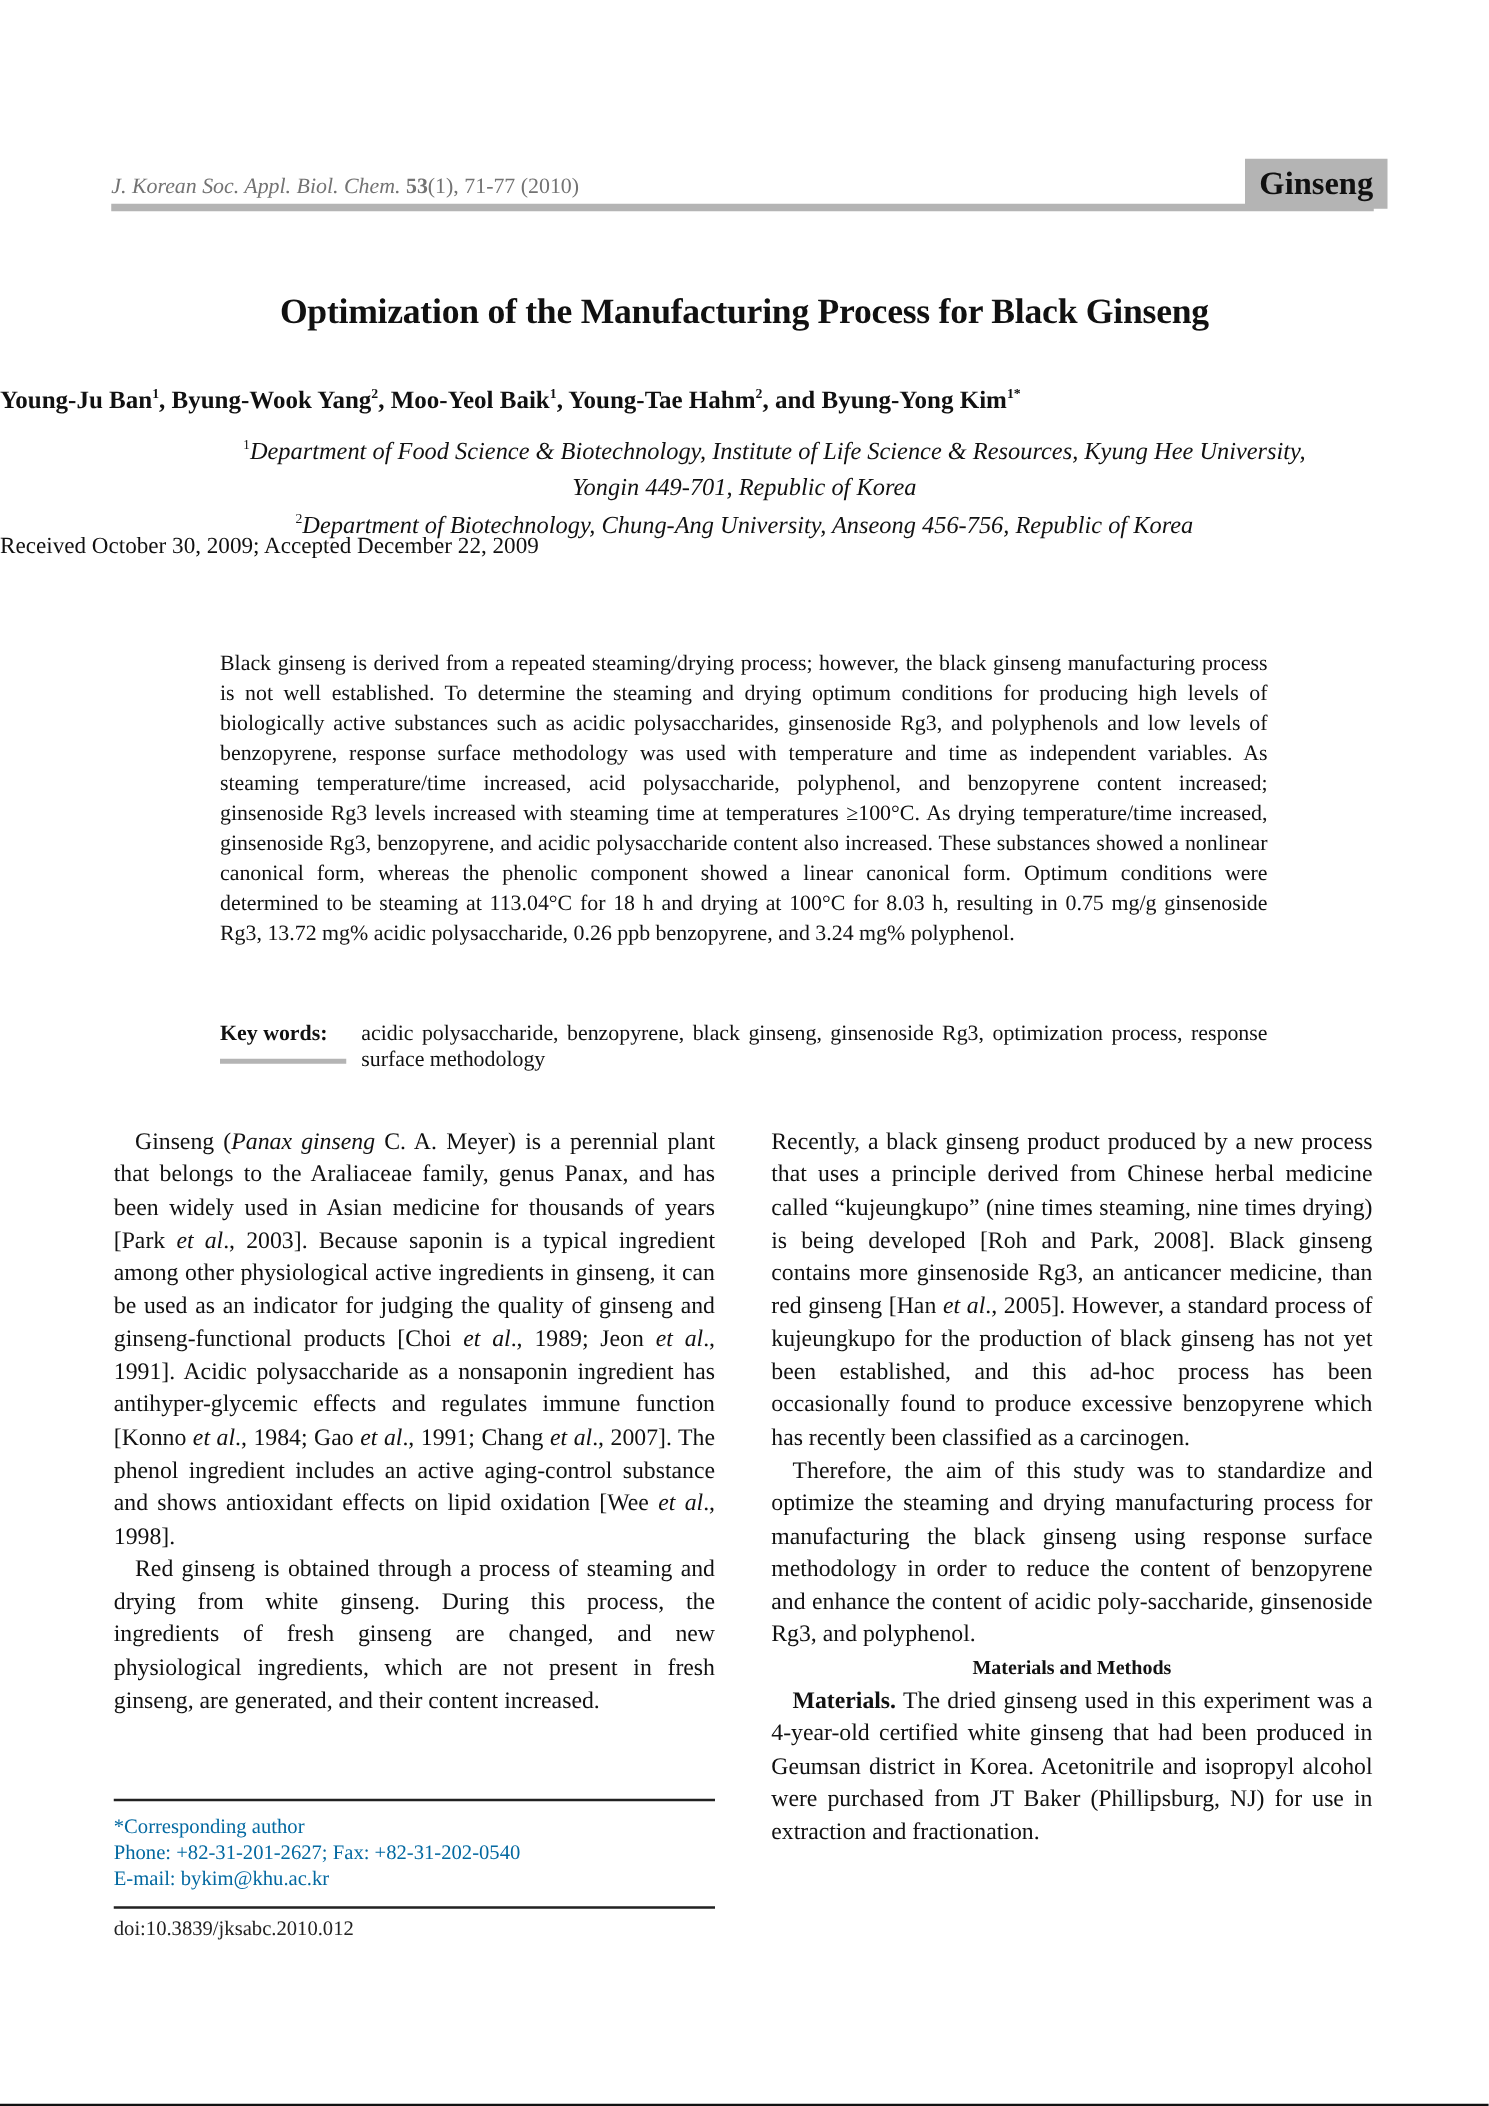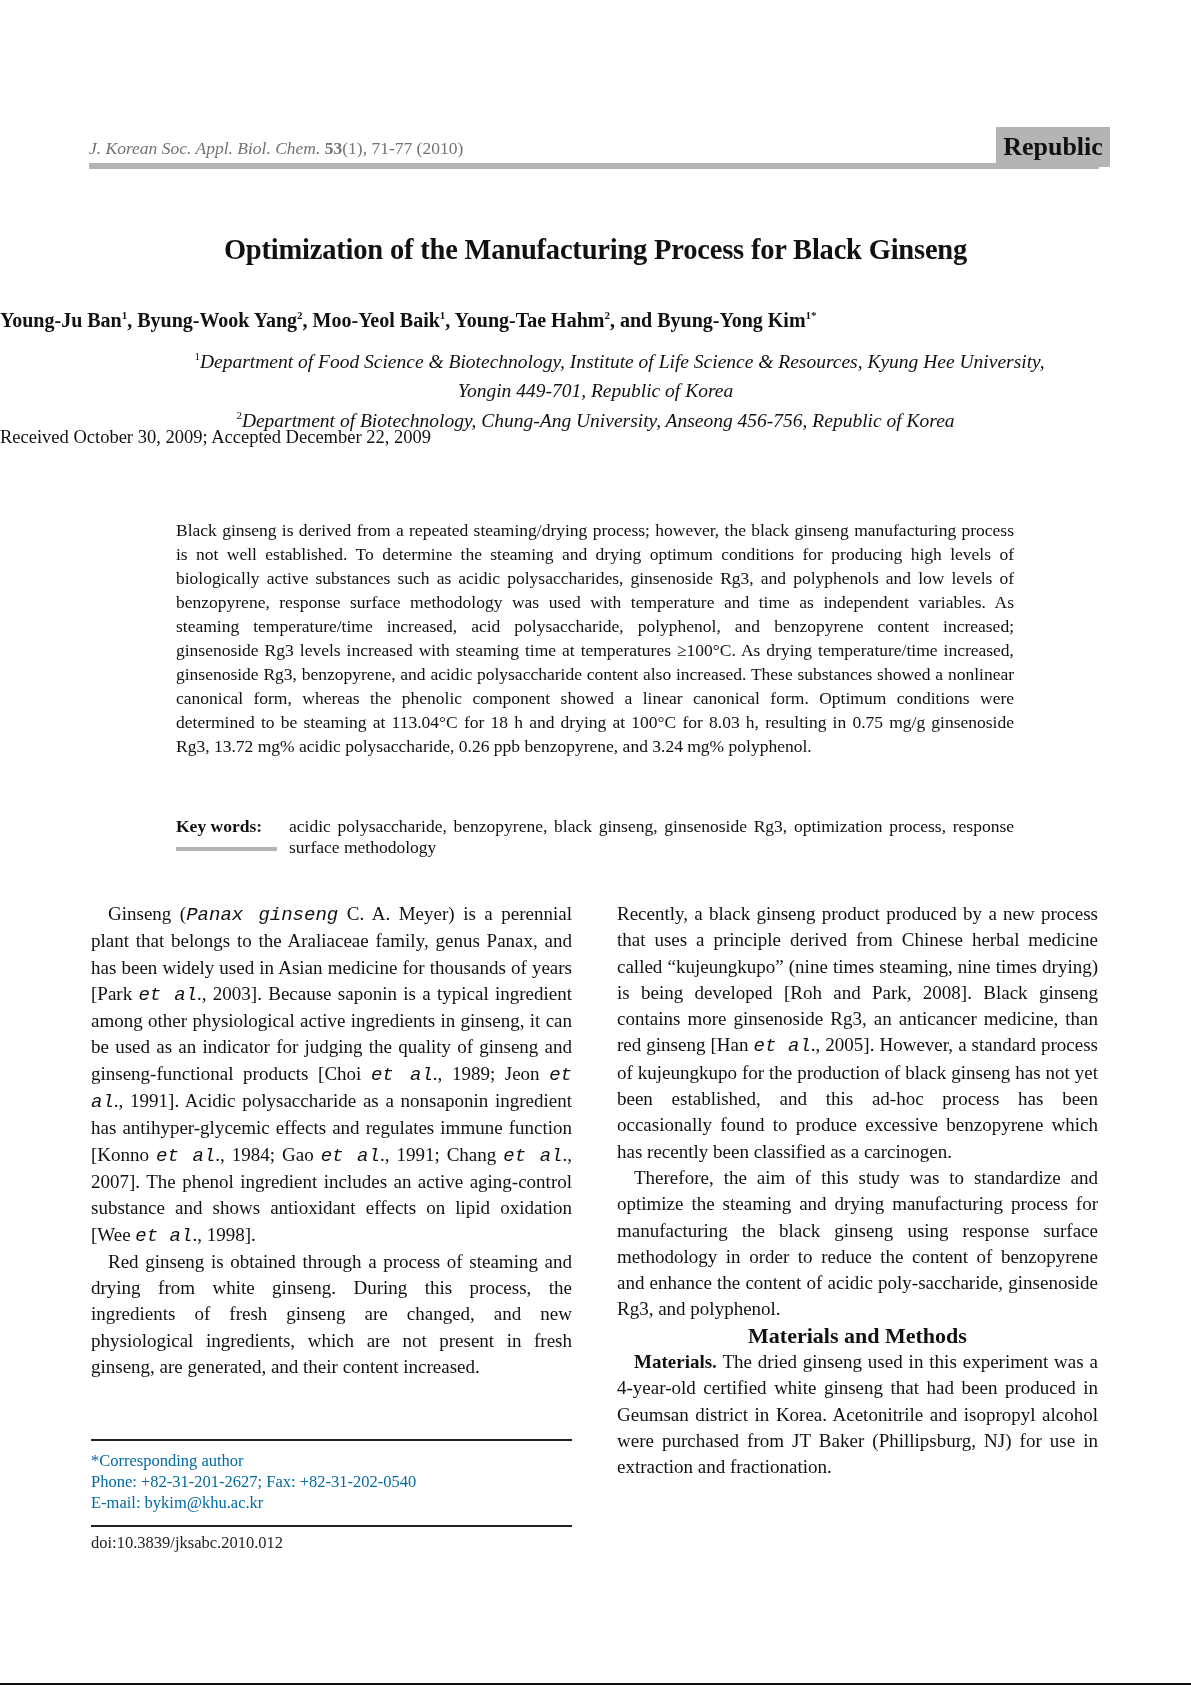--- a/index.html
+++ b/index.html
@@ -26,38 +26,38 @@
   .abstract { position: absolute; left: 176px; top: 518px; width: 838px; font-weight: normal; font-size: 17.5px;
               line-height: 24px; text-align: justify; }
   .keywords { position: absolute; left: 176px; top: 816px; width: 838px; font-size: 17.5px; line-height: 21px; }
   .kw-label { font-weight: bold; position: absolute; left: 0; top: 0; }
   .kw-text { position: absolute; left: 113px; top: 0; width: 725px; text-align: justify; }
   .kw-rule { position: absolute; left: 176px; top: 847px; width: 101px; height: 4px; background: #b4b4b4; }
 
   .col { position: absolute; width: 481px; font-size: 19px; line-height: 26.3px; text-align: justify; }
   .col p { margin: 0; text-indent: 17px; }
   .col p.noindent { text-indent: 0; }
-  .col i { font-style: italic; font-family: Liberation Mono, monospace; }
+  .col i { font-style: italic; }
   .col-left { left: 91px; top: 901px; }
   .col-right { left: 617px; top: 901px; }
-  .section-head { text-align: center; font-weight: bold; font-size: 22px; margin: 23px 0 24px 0; text-indent: 0 !important; }
+  .section-head { text-align: center; font-weight: bold; font-size: 16px; margin: 23px 0 24px 0; text-indent: 0 !important; }
   .run-head { font-weight: bold; }
 
   .fn-rule { position: absolute; left: 91px; width: 481px; height: 1.5px; background: #222; }
   .footnote { position: absolute; left: 91px; top: 1450px; width: 481px; font-size: 16.5px; line-height: 21px; color: #0369a1; }
   .doi { position: absolute; left: 91px; top: 1533px; font-size: 16.5px; color: #222; }
 
   .bottom-bar { position: absolute; left: 0; top: 1683px; width: 1191px; height: 2px; background: #111; }
 </style>
 </head>
 <body>
 
 <div class="header">
   <div class="journal"><i>J. Korean Soc. Appl. Biol. Chem.</i> <b>53</b><span>(1), 71-77 (2010)</span></div>
-  <div class="article-badge">Republic</div>
+  <div class="article-badge">Ginseng</div>
 </div>
 <div class="header-rule"></div>
 
 <div class="title">Optimization of the Manufacturing Process for Black Ginseng</div>
 
 <div class="authors" id="authors"><span>Young-Ju Ban</span><sup>1</sup>, <span>Byung-Wook Yang</span><sup>2</sup>, <span>Moo-Yeol Baik</span><sup>1</sup>, <span>Young-Tae Hahm</span><sup>2</sup>, and <span>Byung-Yong Kim</span><sup>1*</sup></div>
 
 <div class="affil" style="top:351px;padding-left:24px;"><sup>1</sup><span>Department of Food Science &amp; Biotechnology, Institute of Life Science &amp; Resources, Kyung Hee University,</span></div>
 <div class="affil" style="top:380px;">Yongin 449-701, Republic of Korea</div>
 <div class="affil" style="top:410px;"><sup>2</sup><span>Department of Biotechnology, Chung-Ang University, Anseong 456-756, Republic of Korea</span></div>

